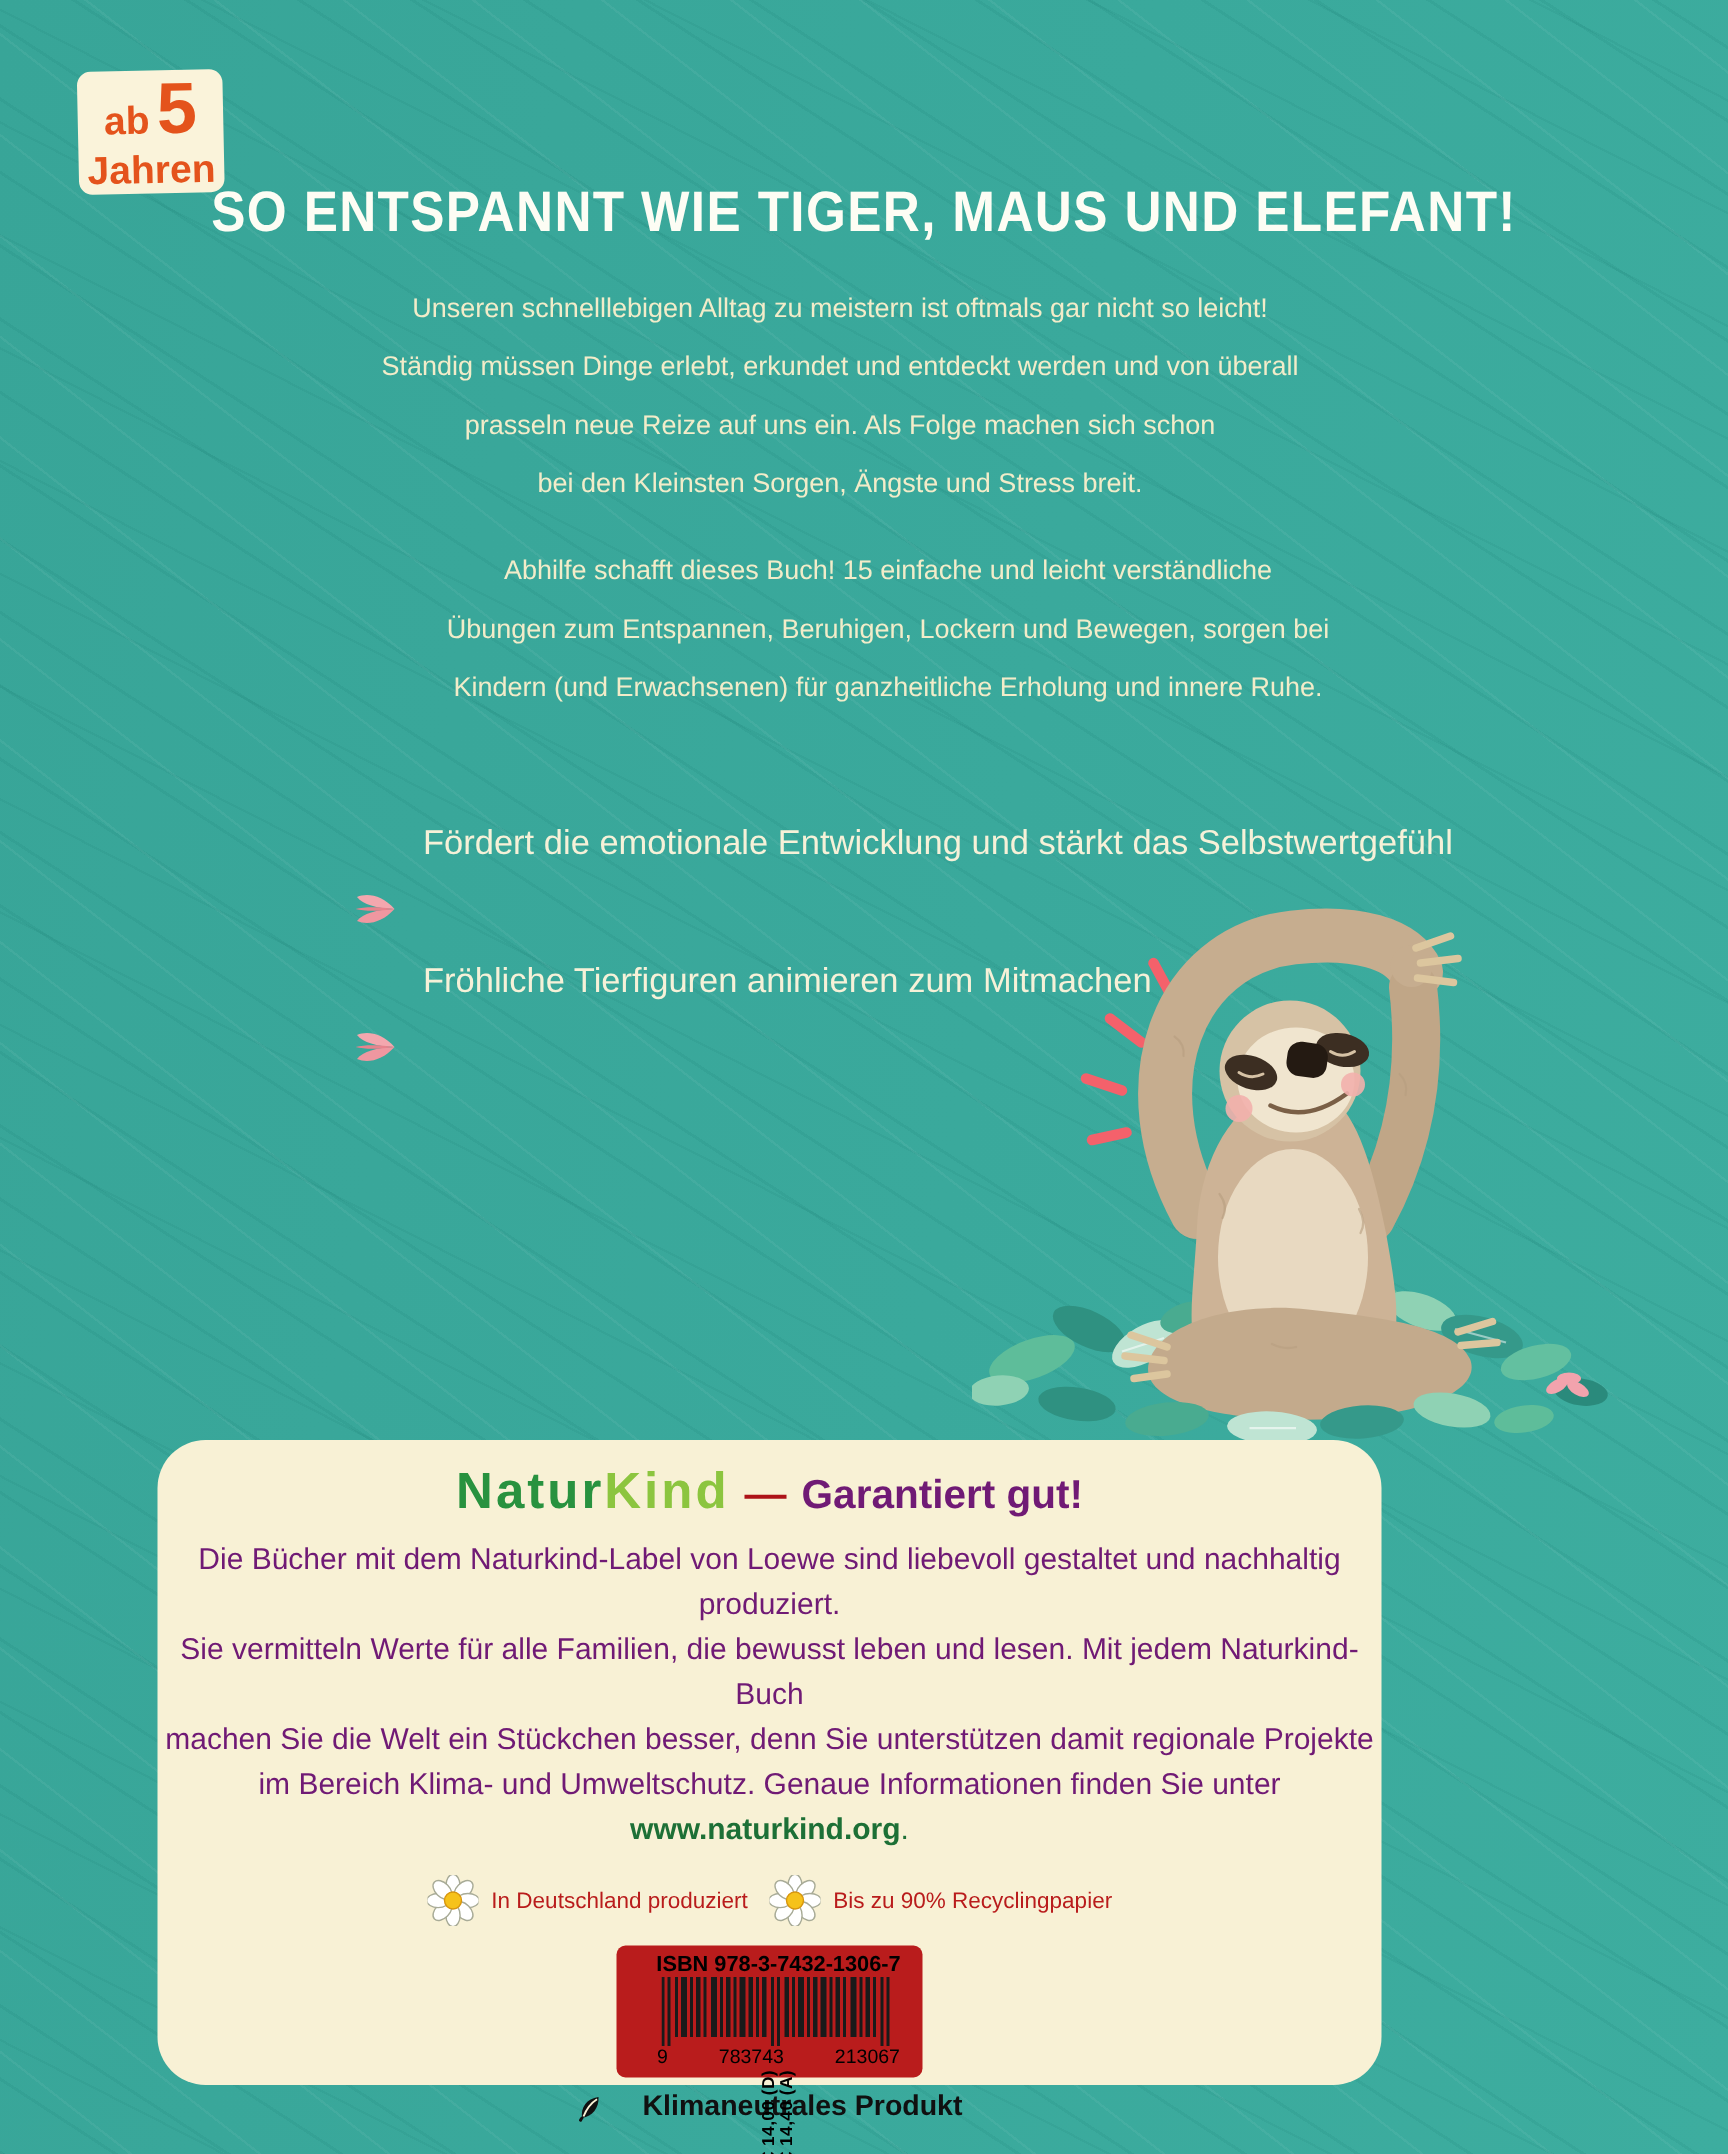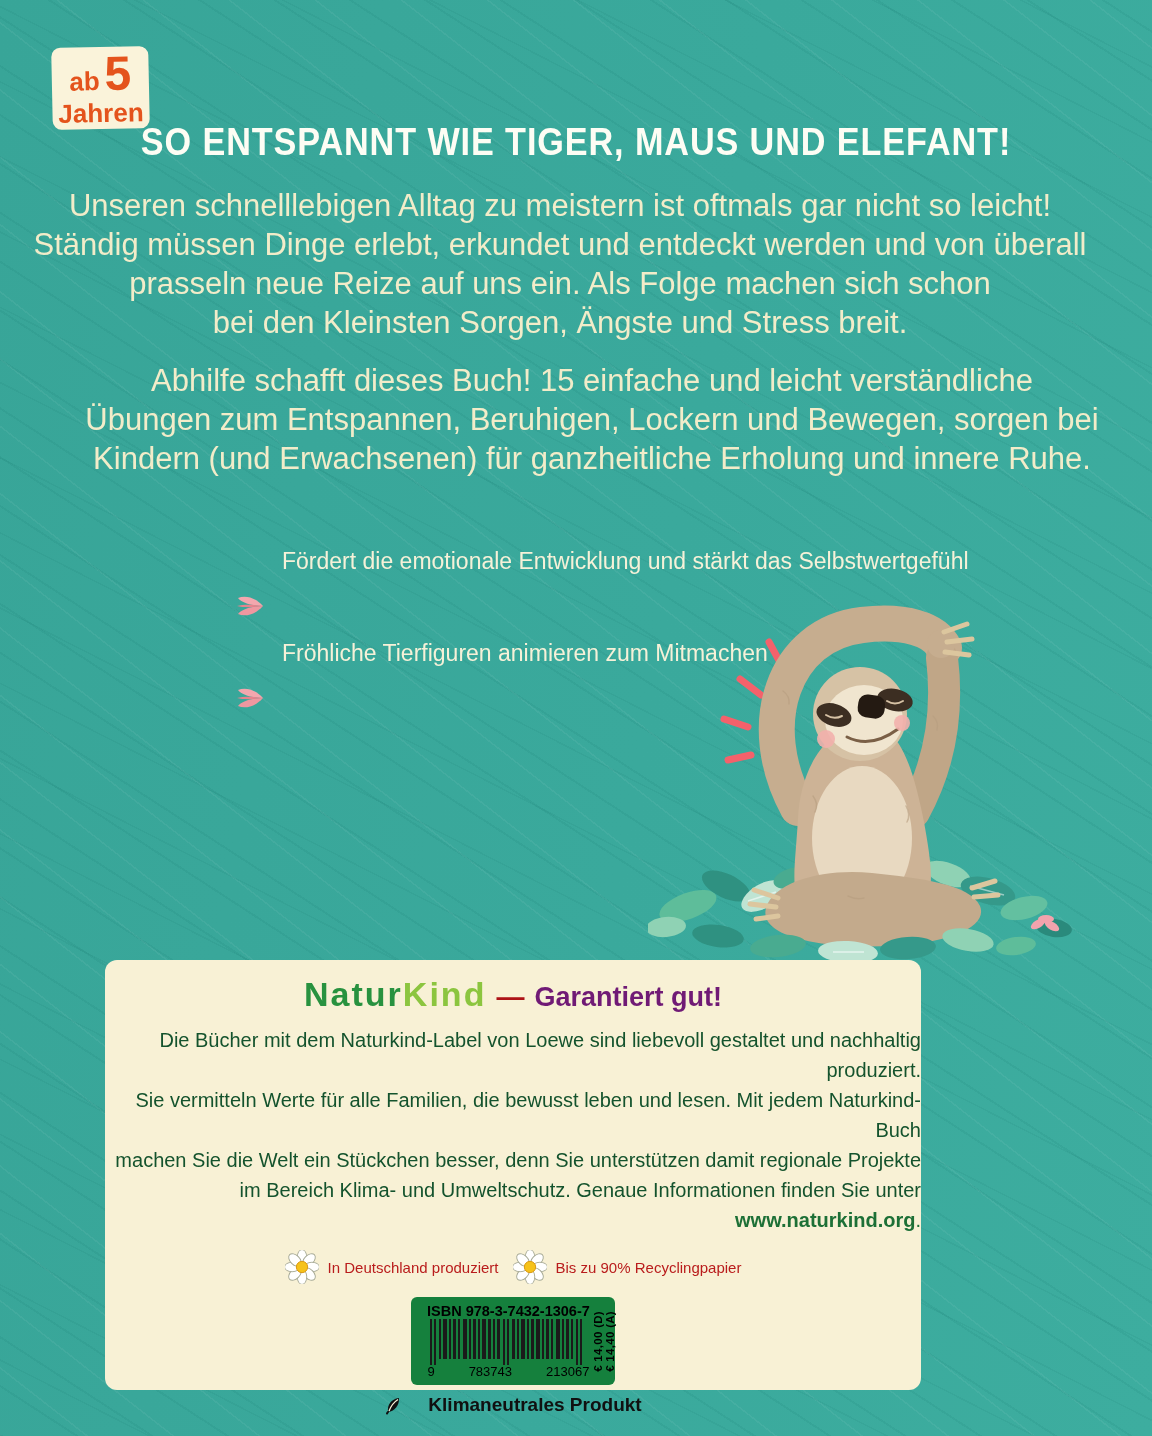--- a/index.html
+++ b/index.html
@@ -28,65 +28,65 @@
   .badge-suffix { font-size:26px; font-weight:700; margin-top:2px; }
 
   
   .title {
     position:absolute; top:121px; left:0; width:1152px; text-align:center;
     color:#fdfdf4; font-size:38px; font-weight:700; letter-spacing:1px;
     transform:scaleX(0.9); transform-origin:center; white-space:nowrap;
   }
   .para {
     position:absolute; left:0; width:1120px; text-align:center;
-    color:#f2ecc9; font-size:31px; line-height:39px; white-space:pre-line;
+    color:#f2ecc9; font-size:18px; line-height:39px; white-space:pre-line;
   }
   .para.intro   { top:186px; }
   .para.abhilfe { top:361px;margin-left:32px; }
 
   
   .bullets { position:absolute; left:236px; top:541px; list-style:none; }
   .bullets li {
     display:flex; align-items:flex-start; gap:16px;
     color:#f6f1d8; font-size:23px; line-height:40px; margin-bottom:3px;
     white-space:pre-line;
   }
   .bullet-icon { flex:0 0 auto; margin-top:9px; }
 
   
   .sloth { position:absolute; left:648px; top:596px; width:442px; height:376px; }
 
   
   .panel {
     position:absolute; left:105px; top:960px; width:816px; height:430px;
-    background:#f8f1d5; border-radius:12px; text-align:right; padding-top:15px;
+    background:#f8f1d5; border-radius:32px; text-align:center; padding-top:15px;
   }
   .logo-row { display:flex; justify-content:center; align-items:baseline; gap:10px; }
   .logo { font-size:34px; font-weight:700; letter-spacing:2px; }
   .logo .lp1 { color:#28923f; }
   .logo .lp2 { color:#8cc53f; }
   .logo-dash { color:#ad1317; font-size:28px; font-weight:700; }
   .tagline { color:#701a75; font-size:27px; font-weight:700; }
 
   .panel-body {
-    margin-top:11px; color:#14532d; font-size:20px; line-height:30px; white-space:pre-line;
+    margin-top:11px; color:#701a75; font-size:20px; line-height:30px; white-space:pre-line;
   }
   .panel-url-line { color:#1d7036; font-size:20px; line-height:30px; }
   .panel-url-line b { font-weight:700;margin-top:29px; }
 
   .eco-row {
     margin-top:15px; display:flex; justify-content:center; align-items:center; gap:14px;
     color:#b91c1c; font-size:15px;
   }
   .eco-item { display:flex; align-items:center; gap:9px; }
 
   
   .isbn-label {
-    margin:13px auto 0; width:204px; height:88px; background:#15803d; border-radius:6px;
-    display:flex; align-items:center; padding:5px 4px 5px 16px; gap:2px;
+    margin:13px auto 0; width:204px; height:88px; background:#b91c1c; border-radius:6px;
+    display:flex; align-items:center; padding:5px 4px 5px 16px; gap:2px;flex-direction:column;
   }
   .isbn-left { flex:1; display:flex; flex-direction:column; align-items:center; }
   .isbn-text { font-size:14.5px; font-weight:700; color:#000; letter-spacing:0; white-space:nowrap; }
   .isbn-digits {
     width:162px; display:flex; justify-content:space-between;
     font-size:13px; color:#000; margin-top:-1px;
   }
   .prices { display:flex; align-items:center; }
   .prices span {
     writing-mode:vertical-rl; transform:rotate(180deg);

